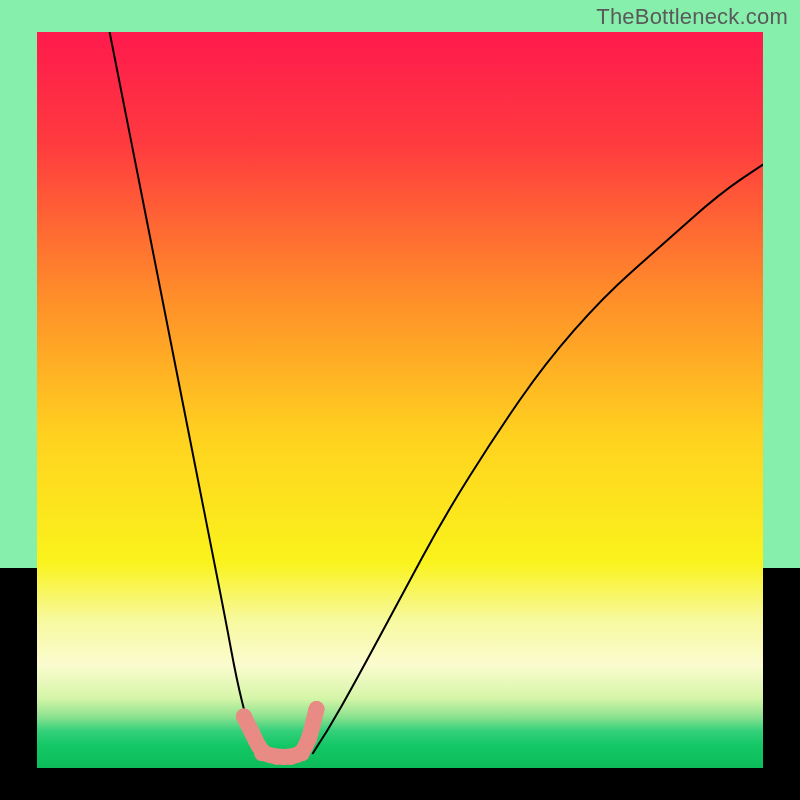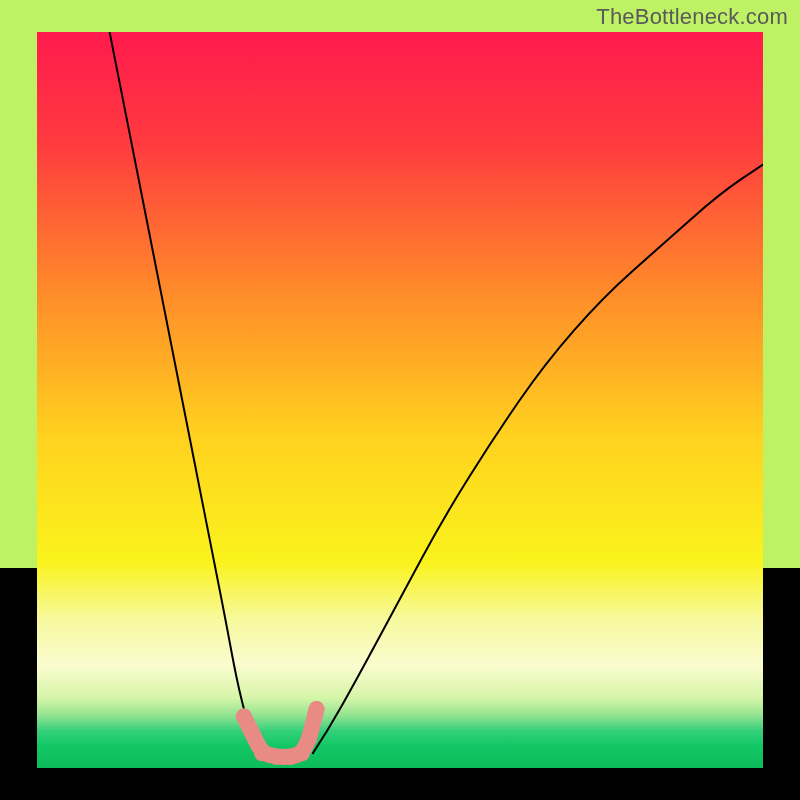--- a/index.html
+++ b/index.html
@@ -8,21 +8,21 @@
     width: 800px;
     height: 800px;
     background: #000;
     overflow: hidden;
     font-family: Arial, Helvetica, sans-serif;
   }
   .stage {
     position: relative;
     width: 800px;
     height: 568px;
-    background: #bef264;
+    background: #86efac;
   }
   .watermark {
     position: absolute;
     top: 4px;
     right: 12px;
     color: #5a5a5a;
     font-size: 22px;
     font-weight: 500;
     letter-spacing: 0.2px;
     z-index: 10;

